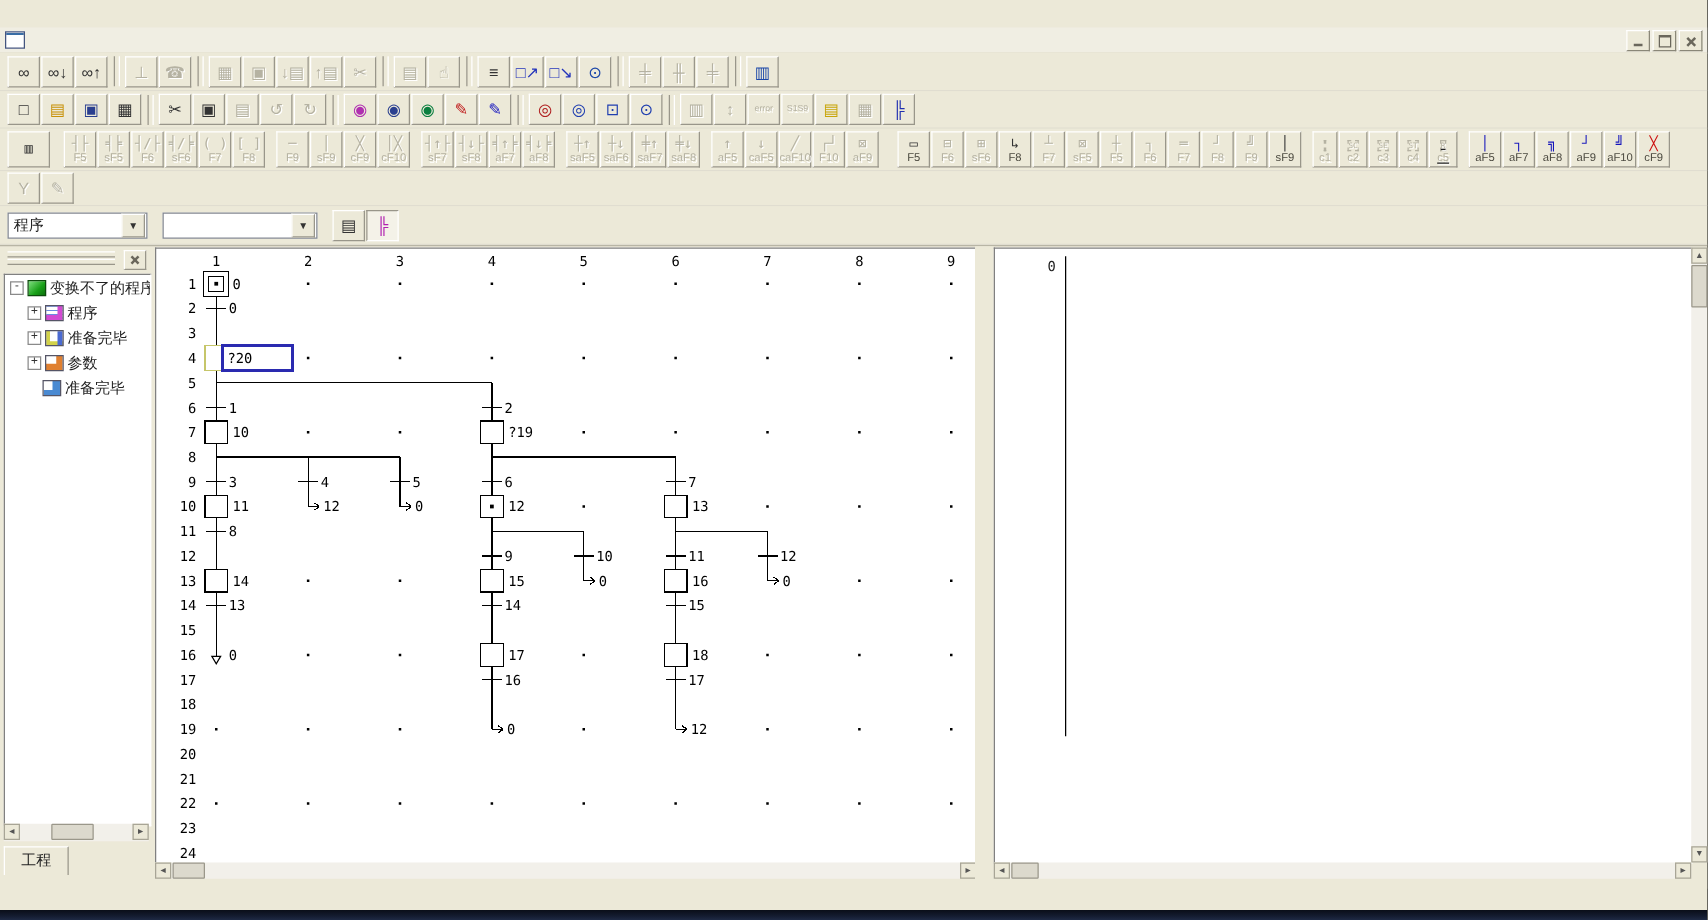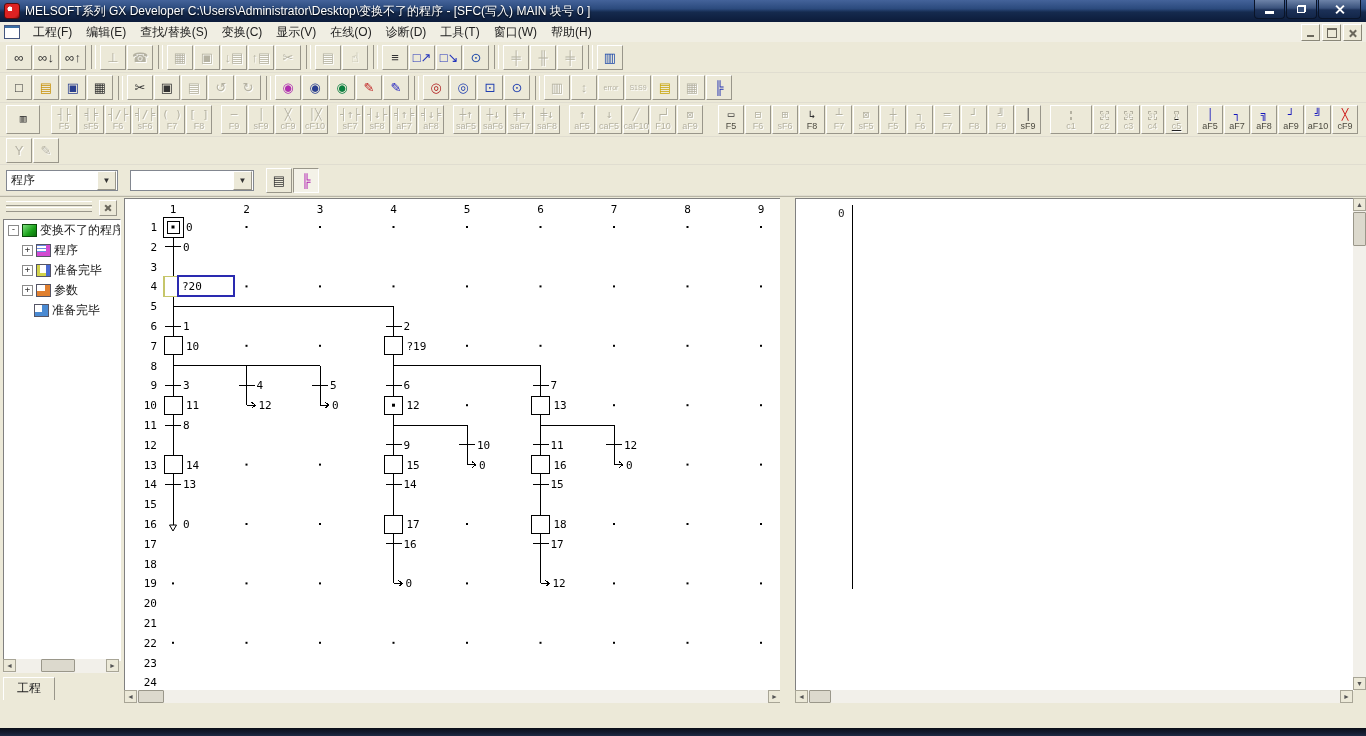--- a/index.html
+++ b/index.html
@@ -117,56 +117,23 @@
     font-size:11px;padding:1px 0 0 4px;box-sizing:border-box;overflow:hidden;white-space:nowrap;}
   #status-ready{flex:1;}
   #darkstrip{position:absolute;left:0;top:728px;width:1366px;height:8px;
     background:linear-gradient(180deg,#0a0e18 0%,#141c30 60%,#1e2a44 100%);}
 </style>
 </head>
 <body>
 
 <div id="app">
 
-  <div id="titlebar">
-    <div id="app-icon"></div>
-    <div id="title-text">MELSOFT系列 GX Developer C:\Users\Administrator\Desktop\变换不了的程序 - [SFC(写入)   MAIN   块号  0  ]</div>
-    <div id="win-btns">
-      <div class="wbtn">
-          <span class="g-min"></span>
-        </div>
-      <div class="wbtn">
-          <span class="g-restore">
-            <i></i>
-            <i></i>
-          </span>
-        </div>
-      <div class="wbtn close">
-          <span class="g-close">
-            <i></i>
-            <b></b>
-          </span>
-        </div>
-    </div>
-  </div>
 
   <div id="menubar">
     <div id="mdi-icon"></div>
-    <div id="menu-items" style="display: flex;">
-        <div class="menu-item">工程(F)</div>
-        <div class="menu-item">编辑(E)</div>
-        <div class="menu-item">查找/替换(S)</div>
-        <div class="menu-item">变换(C)</div>
-        <div class="menu-item">显示(V)</div>
-        <div class="menu-item">在线(O)</div>
-        <div class="menu-item">诊断(D)</div>
-        <div class="menu-item">工具(T)</div>
-        <div class="menu-item">窗口(W)</div>
-        <div class="menu-item">帮助(H)</div>
-      </div>
     <div id="mdi-btns">
       <div class="mbtn">
           <span class="m-min"></span>
         </div>
       <div class="mbtn">
           <span class="m-restore"></span>
         </div>
       <div class="mbtn">
           <span class="m-close">
             <i></i>
@@ -470,21 +437,21 @@
       </div>
       <div class="fk dis">
         <span class="g">╝</span>
         <span class="k">F9</span>
       </div>
       <div class="fk">
         <span class="g">│</span>
         <span class="k">sF9</span>
       </div>
       <div class="fgap" style="width: 8px;"></div>
-      <div class="fk dis" style="width: 42px;">
+      <div class="fk dis" style="width: 20px;">
         <span class="g"><span class="dbox"></span></span>
         <span class="k">c1</span>
       </div>
       <div class="fk dis" style="width: 23px;">
         <span class="g"><span class="dbox">SC</span></span>
         <span class="k">c2</span>
       </div>
       <div class="fk dis" style="width: 23px;">
         <span class="g"><span class="dbox">SE</span></span>
         <span class="k">c3</span>

